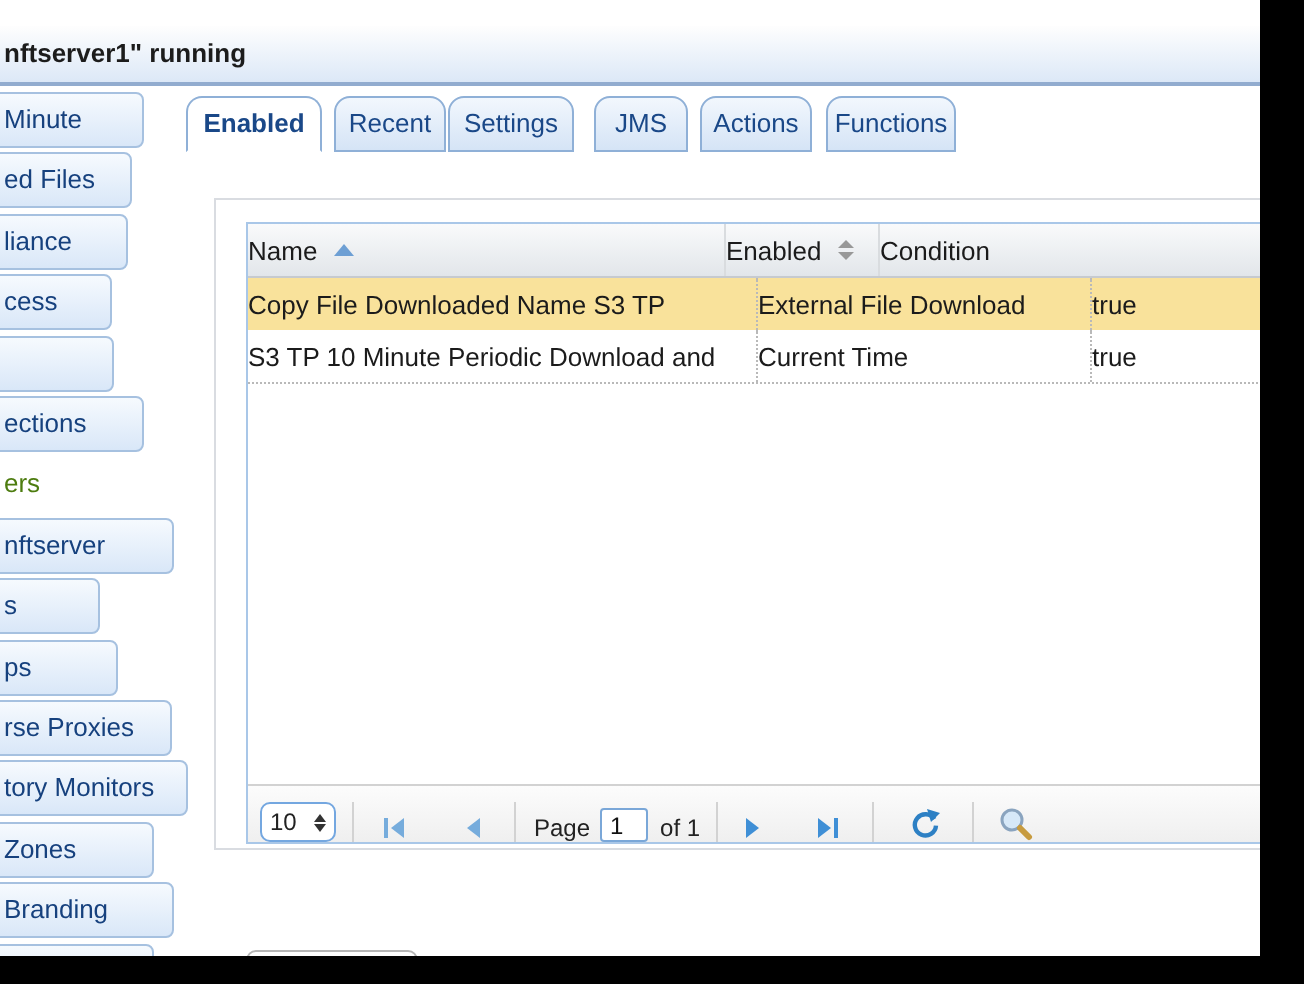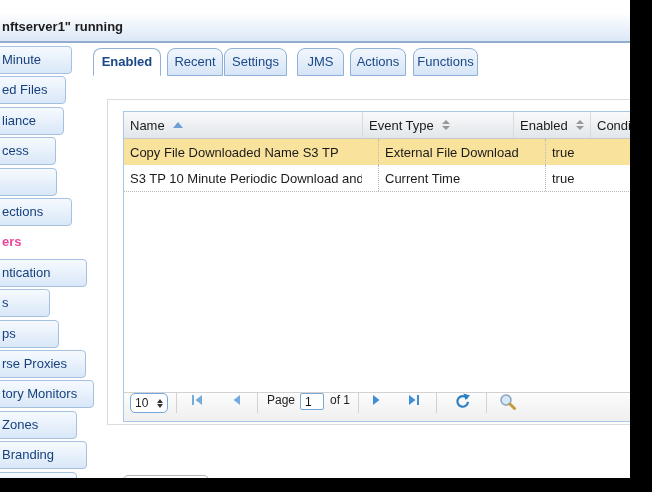--- a/index.html
+++ b/index.html
@@ -10,37 +10,37 @@
   .titlebar{position:absolute;left:0;top:13px;width:630px;height:28px;
             background:linear-gradient(#fefefe,#dce8f7);
             border-bottom:2px solid #92accf;}
   .titlebar .title{display:block;padding-left:2px;line-height:28px;font-weight:bold;color:#1c1c1c;}
 
   
   .sb{position:absolute;left:-8px;height:28px;box-sizing:border-box;
       border:1px solid #a6c1e0;border-radius:4px;
       background:linear-gradient(#f6fafe,#d9e7f8);
       color:#16417e;line-height:26px;padding-left:9px;white-space:nowrap;overflow:hidden;cursor:default;}
-  .sb-selected{position:absolute;left:2px;height:28px;line-height:28px;font-weight:bold;color:#ec4899;}
+  .sb-selected{position:absolute;left:2px;height:28px;line-height:28px;font-weight:normal;color:#4d7c0f;}
 
   
   .tab{position:absolute;top:48px;height:28px;box-sizing:border-box;
        border:1px solid #8fb0d7;border-radius:8px 8px 0 0;
        background:linear-gradient(#f2f7fd,#d5e4f6);
        color:#1a4888;text-align:center;line-height:26px;cursor:default;}
   .tab.active{background:#fff;border-bottom:1px solid #fff;font-weight:bold;}
 
   
   .panel{position:absolute;left:107px;top:99px;width:545px;height:326px;box-sizing:border-box;
          border:1px solid #d9dce1;background:#fff;}
   .grid{position:absolute;left:123px;top:111px;width:529px;height:311px;box-sizing:border-box;
         border:1px solid #a9c7e8;background:#fff;display:flex;flex-direction:column;}
   .grid-header{display:flex;height:26px;flex:0 0 26px;
                background:linear-gradient(#f9fafb,#e2e6ea);border-bottom:1px solid #c6cacf;}
-  .col{box-sizing:border-box;padding-left:6px;white-space:nowrap;overflow:hidden;
+  .col{box-sizing:border-box;white-space:nowrap;overflow:hidden;
        display:flex;align-items:center;}
   .w-name{width:238px;flex:0 0 238px;}
   .w-event{width:151px;flex:0 0 151px;}
   .w-enabled{width:77px;flex:0 0 77px;}
   .w-cond{flex:1 1 auto;}
   .grid-header .col + .col{border-left:1px solid #d9dcdf;}
   .grid-row{display:flex;height:26px;flex:0 0 26px;}
   .grid-row .col + .col{border-left:1px dotted #b9b9b9;margin-left:16px;}
   .row-selected{background:#f9e29b;}
   .row-normal{border-bottom:1px dotted #b9b9b9;}
@@ -50,21 +50,21 @@
   .sort-asc{margin-left:8px;width:0;height:0;border-left:5px solid transparent;
             border-right:5px solid transparent;border-bottom:6px solid #6d9fd4;}
   .sort-both{margin-left:8px;display:inline-flex;flex-direction:column;row-gap:2px;}
   .sort-both i{display:block;width:0;height:0;}
   .sort-both .up{border-left:4px solid transparent;border-right:4px solid transparent;border-bottom:4px solid #989898;}
   .sort-both .dn{border-left:4px solid transparent;border-right:4px solid transparent;border-top:4px solid #989898;}
 
   
   .pager{flex:0 0 28px;height:28px;border-top:1px solid #d2d2d2;
          background:linear-gradient(#fcfcfc,#efefef);
-         display:flex;align-items:flex-start;padding-left:6px;font-size:12px;color:#222;margin-top:44px;}
+         display:flex;align-items:flex-end;padding-left:6px;font-size:12px;color:#222;margin-top:44px;}
   .pgsize{width:38px;height:20px;box-sizing:border-box;border:1px solid #74a7e0;border-radius:5px;
           background:#fff;display:flex;align-items:center;justify-content:space-between;
           padding:0 4px;cursor:default;}
   .stepper{display:inline-flex;flex-direction:column;row-gap:1px;}
   .stepper i{display:block;width:0;height:0;}
   .stepper .up{border-left:3px solid transparent;border-right:3px solid transparent;border-bottom:4px solid #333;}
   .stepper .dn{border-left:3px solid transparent;border-right:3px solid transparent;border-top:4px solid #333;}
   .psep{width:1px;height:20px;background:#d2d2d2;flex:0 0 1px;}
   .pbtn{display:inline-flex;align-items:center;justify-content:center;cursor:default;}
   .pinput{width:24px;height:17px;box-sizing:border-box;border:1px solid #7aa7d8;border-radius:2px;
@@ -91,21 +91,21 @@
     <span class="title">nftserver1" running</span>
   </div>
 
   <div class="sb" style="top:46px;width:80px"><span>Minute</span></div>
   <div class="sb" style="top:76px;width:74px"><span>ed Files</span></div>
   <div class="sb" style="top:107px;width:72px"><span>liance</span></div>
   <div class="sb" style="top:137px;width:64px"><span>cess</span></div>
   <div class="sb" style="top:168px;width:65px"><span></span></div>
   <div class="sb" style="top:198px;width:80px"><span>ections</span></div>
   <div class="sb-selected" style="top:228px"><span>ers</span></div>
-  <div class="sb" style="top:259px;width:95px"><span>ntication</span></div>
+  <div class="sb" style="top:259px;width:95px"><span>nftserver</span></div>
   <div class="sb" style="top:289px;width:58px"><span>s</span></div>
   <div class="sb" style="top:320px;width:67px"><span>ps</span></div>
   <div class="sb" style="top:350px;width:94px"><span>rse Proxies</span></div>
   <div class="sb" style="top:380px;width:102px"><span>tory Monitors</span></div>
   <div class="sb" style="top:411px;width:85px"><span>Zones</span></div>
   <div class="sb" style="top:441px;width:95px"><span>Branding</span></div>
   <div class="sb" style="top:472px;width:85px"><span></span></div>
 
   <div class="tab active" style="left:93px;width:68px"><span>Enabled</span></div>
   <div class="tab" style="left:167px;width:56px"><span>Recent</span></div>
@@ -114,27 +114,20 @@
   <div class="tab" style="left:350px;width:56px"><span>Actions</span></div>
   <div class="tab" style="left:413px;width:65px"><span>Functions</span></div>
 
   <div class="panel"></div>
 
   <div class="grid">
     <div class="grid-header">
       <div class="col w-name">
         <span>Name</span>
         <span class="sort-asc"></span>
-      </div>
-      <div class="col w-event">
-        <span>Event Type</span>
-        <span class="sort-both">
-            <i class="up"></i>
-            <i class="dn"></i>
-          </span>
       </div>
       <div class="col w-enabled">
         <span>Enabled</span>
         <span class="sort-both">
             <i class="up"></i>
             <i class="dn"></i>
           </span>
       </div>
       <div class="col w-cond">
         <span>Condition</span>

